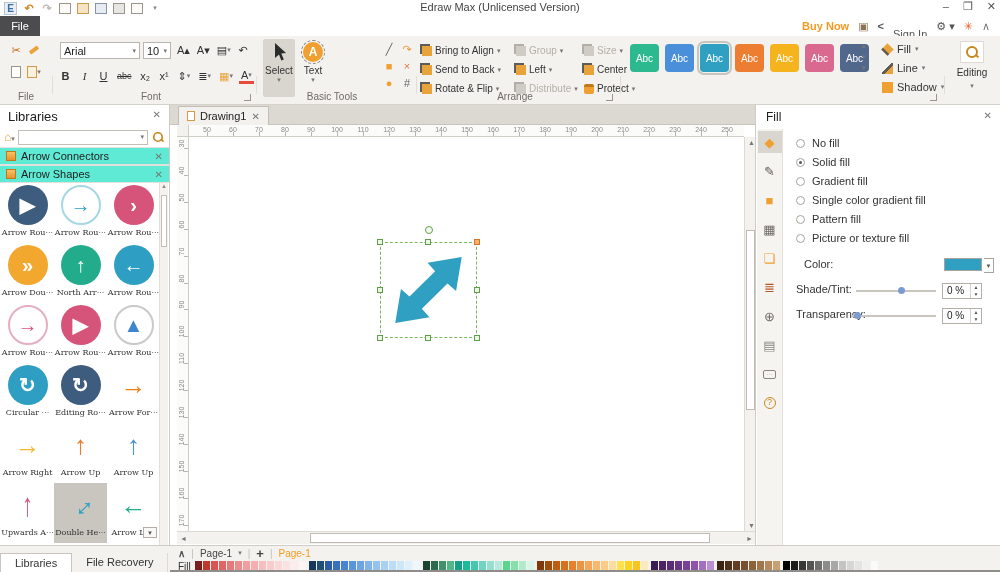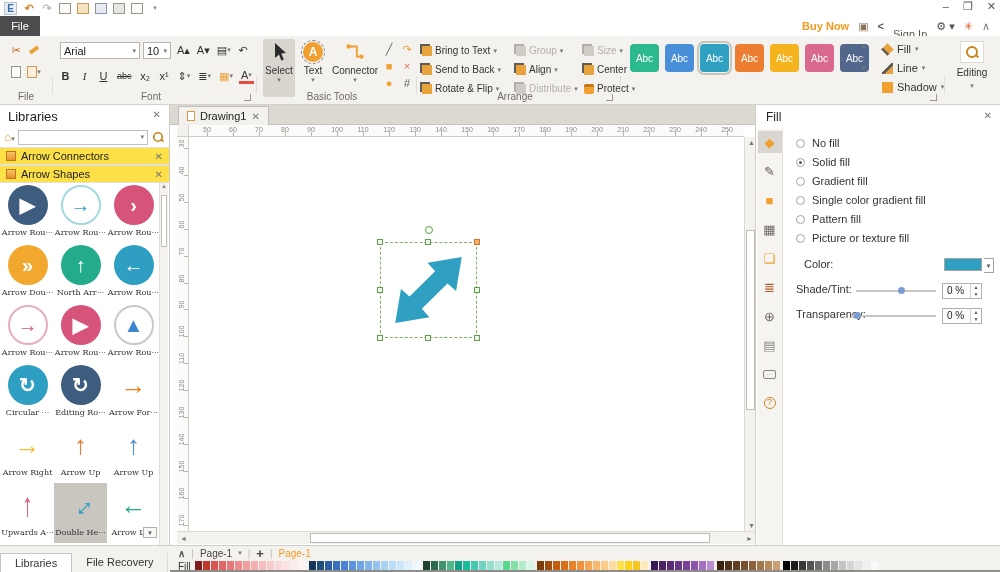--- a/index.html
+++ b/index.html
@@ -85,21 +85,21 @@
   .zoomicon::before { content:""; position:absolute; left:1px; top:1px; width:8px; height:8px; border:2px solid #c8871e; border-radius:50%; }
   .zoomicon::after { content:""; position:absolute; left:10px; top:10px; width:4px; height:2px; background:#c8871e; transform:rotate(45deg); }
 
   
   #libpanel { position:absolute; left:0; top:105px; width:170px; height:447px; background:#fff; border-right:1px solid #cfccc6; }
   #libhead { position:absolute; left:0; top:0; width:100%; height:22px; }
   #libtitle { position:absolute; left:8px; top:4px; font-size:13px; color:#222; }
   #libsearch { position:absolute; left:0; top:22px; width:100%; height:20px; display:flex; align-items:center; gap:3px; padding:0 4px; }
   #homebtn { color:#e8a33d; font-size:12px; }
   #searchbox { flex:1; height:15px; border:1px solid #c3bfb8; background:#fff; font-size:10px; padding:0 3px; display:flex; align-items:center; justify-content:flex-end; color:#999; }
-  .libsec { position:absolute; left:0; width:100%; height:18px; background:#fde047; border-top:1px solid #e4e1db; border-bottom:1px solid #e4e1db; display:flex; align-items:center; gap:5px; padding:0 6px; }
+  .libsec { position:absolute; left:0; width:100%; height:18px; background:#5eead4; border-top:1px solid #e4e1db; border-bottom:1px solid #e4e1db; display:flex; align-items:center; gap:5px; padding:0 6px; }
   .bookicon { width:10px; height:10px; background:linear-gradient(#f6c468,#e8912c); border:1px solid #c07818; flex:none; }
   .libsec span.t { flex:1; font-size:11px; color:#222; }
   #shapegrid { position:absolute; left:1px; top:78px; width:160px; height:368px; display:grid; grid-template-columns:53px 53px 53px; grid-auto-rows:60px; overflow:hidden; }
   .cell { display:flex; flex-direction:column; align-items:center; justify-content:flex-start; padding-top:2px; }
   .cell.cellsel { background:#c9c6c0; }
   .shapeicon { width:40px; height:40px; display:flex; align-items:center; justify-content:center; font-size:26px; font-weight:bold; line-height:1; }
   .shapeicon.circ { border-radius:50%; font-size:20px; }
   .shapeicon.thin { font-weight:normal; transform:scaleY(1.5); font-size:22px; }
   .shapelbl { font-family:"DejaVu Serif", serif; font-size:8px; color:#333; margin-top:3px; white-space:nowrap; }
   #libscroll { position:absolute; right:1px; top:78px; width:9px; height:368px; background:#f4f2ee; border-left:1px solid #e2ded8; font-size:6px; color:#888; text-align:center; }
@@ -175,20 +175,21 @@
         <div class="qa qa-logo">E</div>
         <div class="qa qa-undo">↶</div>
         <div class="qa qa-redo">↷</div>
         <div class="qa qa-box qa-"></div>
         <div class="qa qa-box qa- open qa-open"></div>
         <div class="qa qa-box qa- save qa-save"></div>
         <div class="qa qa-box qa- print qa-print"></div>
         <div class="qa qa-box qa-"></div>
         <div class="qa qa-caret" style="font-size: 7px;">▾</div>
       </div>
+    <div id="wintitle">Edraw Max (Unlicensed Version)</div>
     <div id="winctl">
         <span>–</span>
         <span>❐</span>
         <span>✕</span>
       </div>
   </div>
 
   <div id="menubar">
     <div id="filebtn">File</div>
     <div id="menuright">
@@ -261,66 +262,55 @@
       <span>Select</span>
       <b class="crt">▾</b>
     </div>
     <div class="bigbtn" style="left:297px;">
       <span class="bicon">
           <span class="texticon">A</span>
         </span>
       <span>Text</span>
       <b class="crt">▾</b>
     </div>
-    <div class="bigbtn" style="left:331px;width:48px;">
-      <span class="bicon">
-        <svg width="22" height="22" viewBox="0 0 24 24">
-            <path d="M5,6 L14,6 L14,17 L19,17" stroke="#f0a030" fill="none" stroke-width="2"></path>
-            <circle cx="5" cy="6" r="2.4" fill="#f0a030"></circle>
-            <circle cx="19" cy="17" r="2.4" fill="#f0a030"></circle>
-          </svg>
-      </span>
-      <span>Connector</span>
-      <b class="crt">▾</b>
-    </div>
     <div id="stools" style="position:absolute;left:380px;top:5px;display:grid;grid-template-columns:18px 18px;grid-auto-rows:17px;">
         <div class="stool" style="color: rgb(102, 102, 102);">╱</div>
         <div class="stool" style="color: rgb(232, 154, 60);">↷</div>
         <div class="stool" style="color: rgb(240, 160, 48);">■</div>
         <div class="stool" style="color: rgb(232, 113, 79);">×</div>
         <div class="stool" style="color: rgb(240, 160, 48);">●</div>
         <div class="stool" style="color: rgb(102, 102, 102);">#</div>
       </div>
     <div class="grplabel" style="left:262px;width:140px;">Basic Tools</div>
     <div class="sep" style="left:416px;"></div>
 
     <div id="arr">
         <div class="arr-item">
           <i class="aicon "></i>
-          <span>Bring to Text</span>
+          <span>Bring to Align</span>
           <b class="crt">▾</b>
         </div>
         <div class="arr-item dis">
           <i class="aicon "></i>
           <span>Group</span>
           <b class="crt">▾</b>
         </div>
         <div class="arr-item dis">
           <i class="aicon "></i>
           <span>Size</span>
           <b class="crt">▾</b>
         </div>
         <div class="arr-item">
           <i class="aicon "></i>
           <span>Send to Back</span>
           <b class="crt">▾</b>
         </div>
         <div class="arr-item">
           <i class="aicon "></i>
-          <span>Align</span>
+          <span>Left</span>
           <b class="crt">▾</b>
         </div>
         <div class="arr-item">
           <i class="aicon "></i>
           <span>Center</span>
         </div>
         <div class="arr-item">
           <i class="aicon "></i>
           <span>Rotate &amp; Flip</span>
           <b class="crt">▾</b>

